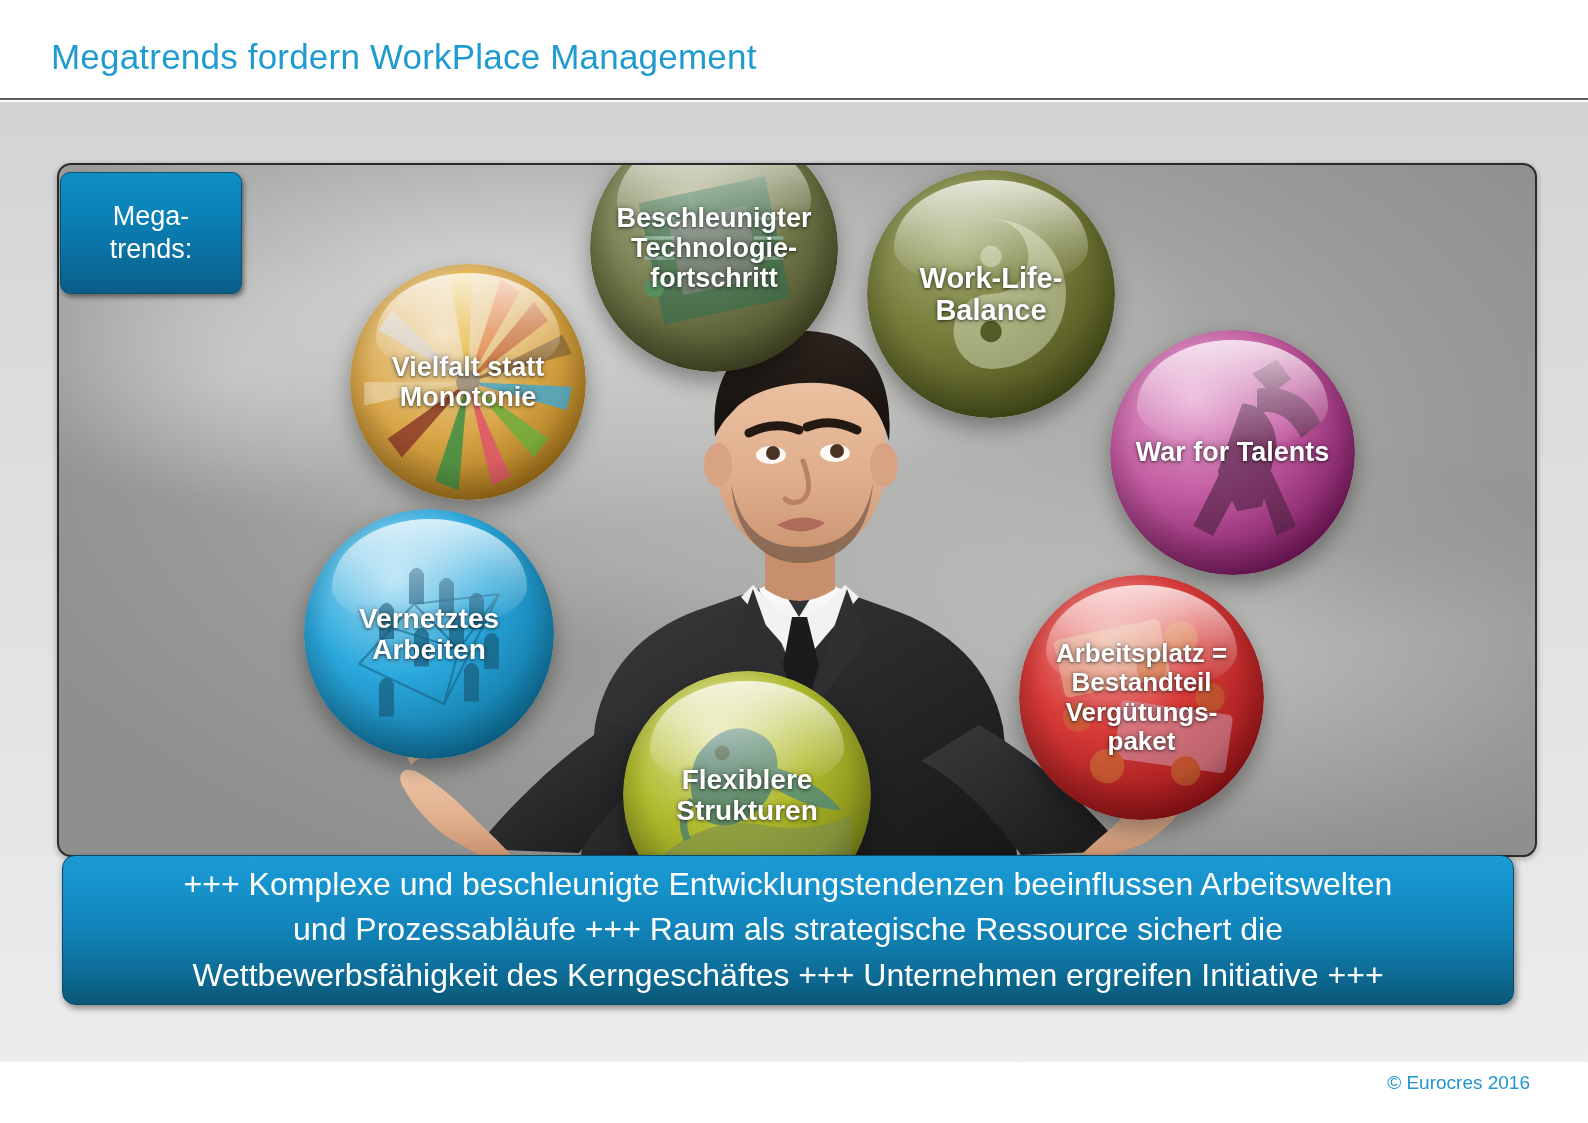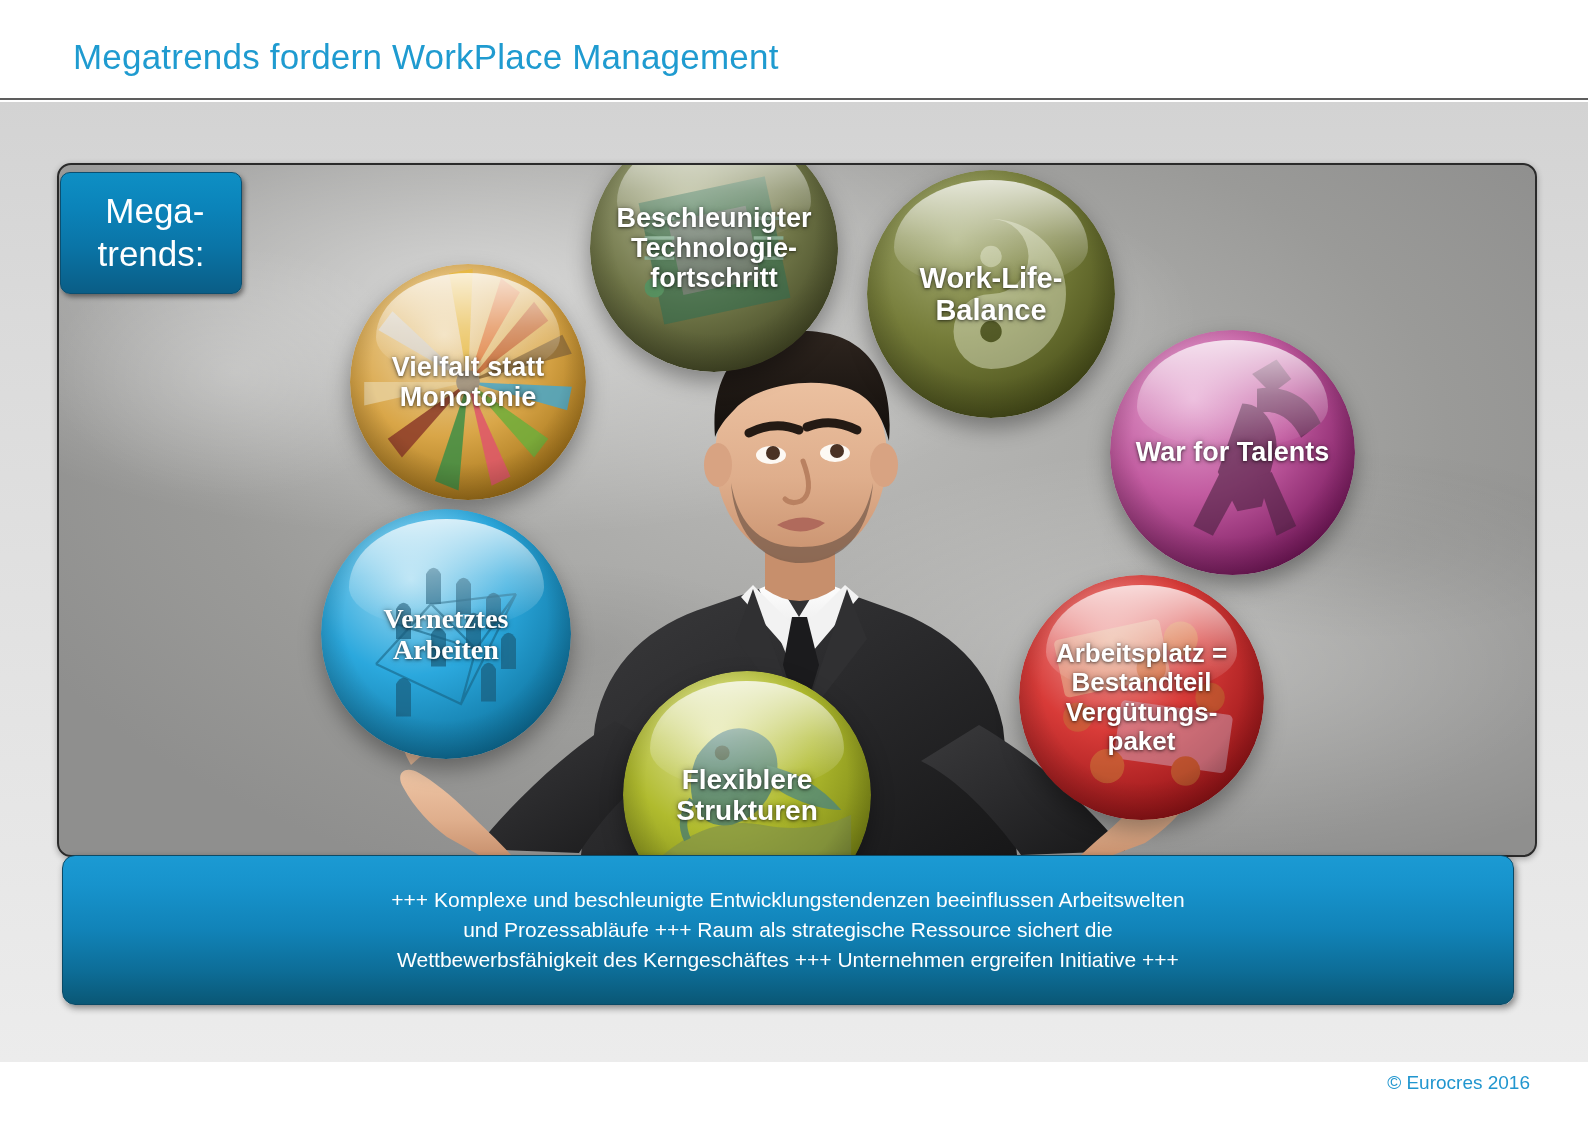--- a/index.html
+++ b/index.html
@@ -12,21 +12,21 @@
   .slide{position:relative;width:1588px;height:1123px;background:#fff;}
 
   
   .header{
     position:absolute;left:0;top:0;width:1588px;height:100px;
     background:#ffffff;
     border-bottom:2px solid #5d5d5d;
     box-sizing:border-box;
   }
   .slide-title{
-    position:absolute;left:73px;top:37px;
+    position:absolute;left:51px;top:37px;
     font-size:35px;font-weight:400;letter-spacing:.2px;
     color:#1f9bd0;white-space:nowrap;
   }
 
   
   .body-area{
     position:absolute;left:0;top:102px;width:1588px;height:960px;
     background:linear-gradient(180deg,#d3d3d3 0%,#dadada 22%,#e3e3e3 60%,#ececec 100%);
   }
 
@@ -82,21 +82,21 @@
     background:radial-gradient(circle at 50% 44%, rgba(0,0,0,0) 54%, rgba(0,0,0,.30) 84%, rgba(0,0,0,.55) 100%);
     z-index:4;pointer-events:none;
   }
   .innerimg{position:absolute;inset:0;z-index:1;}
 
   
   #bubble-tech   {left:531px; top:-41px;  width:248px;height:248px;}
   #bubble-wlb    {left:808px; top:5px;    width:248px;height:248px;}
   #bubble-viel   {left:291px; top:99px;   width:236px;height:236px;}
   #bubble-war    {left:1051px;top:165px;  width:245px;height:245px;}
-  #bubble-netz   {left:262px; top:344px;  width:250px;height:250px;font-family:Liberation Serif, serif;}
+  #bubble-netz   {left:245px; top:344px;  width:250px;height:250px;}
   #bubble-verg   {left:960px; top:410px;  width:245px;height:245px;}
   #bubble-flex   {left:564px; top:506px;  width:248px;height:248px;}
 
   #bubble-tech  .bub-label{font-size:27px;}
   #bubble-wlb   .bub-label{font-size:29px;}
   #bubble-viel  .bub-label{font-size:27px;text-align:center;}
   #bubble-war   .bub-label{font-size:27px;}
   #bubble-netz  .bub-label{font-size:28px;}
   #bubble-verg  .bub-label{font-size:26px;}
   #bubble-flex  .bub-label{font-size:28px;}
@@ -105,35 +105,35 @@
   .mega-badge{
     position:absolute;left:60px;top:172px;width:180px;height:120px;
     border-radius:10px;
     background:linear-gradient(180deg,#0e8fc4 0%,#0b84ba 28%,#0a74a6 62%,#0a5d86 100%);
     border:1px solid #0b4f71;
     box-shadow:2px 3px 5px rgba(0,0,0,.45);
     display:flex;align-items:center;justify-content:center;
     z-index:40;
   }
   .mega-badge-text{
-    color:#fff;font-size:35px;line-height:1.22;text-align:right;
+    color:#fff;font-size:27px;line-height:1.22;text-align:center;
   }
 
   
   .banner{
     position:absolute;left:62px;top:855px;width:1450px;height:148px;
     border-radius:13px;
     background:linear-gradient(180deg,#1b9ad3 0%,#1793cc 20%,#1183b8 50%,#0d6d97 78%,#0a5775 100%);
     border:1px solid #0b4a66;
     box-shadow:2px 3px 7px rgba(0,0,0,.45);
     display:flex;align-items:center;justify-content:center;
     z-index:45;
   }
   .banner-text{
-    color:#ffffff;font-size:21px;line-height:1.42;text-align:center;
+    color:#ffffff;font-size:32px;line-height:1.42;text-align:center;
     padding:0 14px;
   }
 
   
   .footer-copy{
     position:absolute;right:58px;top:1072px;
     color:#2196cf;font-size:19px;white-space:nowrap;text-align:center;
   }
 </style>
 </head>

